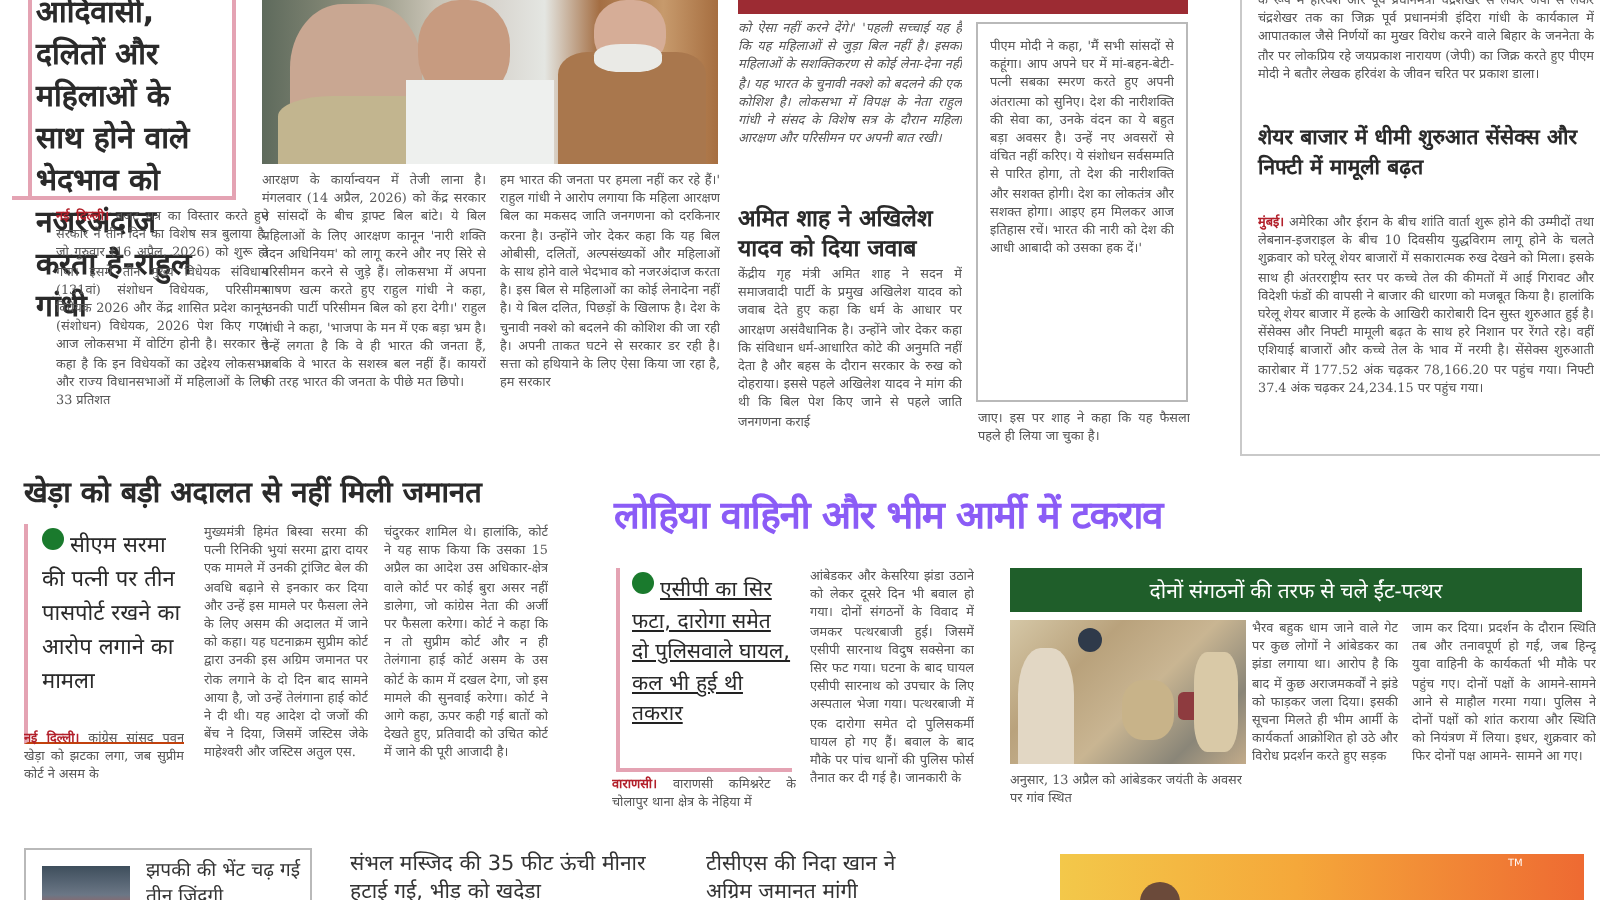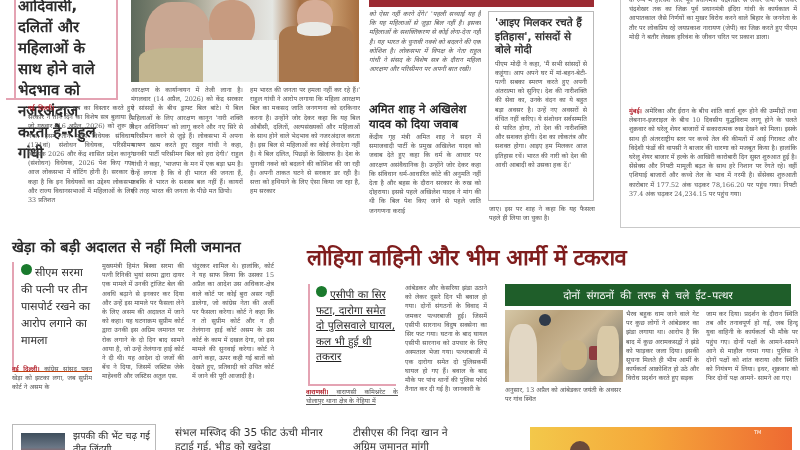--- a/index.html
+++ b/index.html
@@ -40,73 +40,73 @@
 <div class="abs body-text" style="left:250px; top:86px; width:110px; height:135px; overflow:hidden;">हम भारत की जनता पर हमला नहीं कर रहे हैं।' राहुल गांधी ने आरोप लगाया कि महिला आरक्षण बिल का मकसद जाति जनगणना को दरकिनार करना है। उन्होंने जोर देकर कहा कि यह बिल ओबीसी, दलितों, अल्पसंख्यकों और महिलाओं के साथ होने वाले भेदभाव को नजरअंदाज करता है। इस बिल से महिलाओं का कोई लेनादेना नहीं है। ये बिल दलित, पिछड़ों के खिलाफ है। देश के चुनावी नक्शे को बदलने की कोशिश की जा रही है। अपनी ताकत घटने से सरकार डर रही है। सत्ता को हथियाने के लिए ऐसा किया जा रहा है, हम सरकार</div>
 
 <div class="abs" style="left:369px; top:0; width:225px; height:7px; background:#9c2b33;"></div>
 
 <div class="abs body-text" style="left:369px; top:10px; width:112px; height:92px; overflow:hidden;font-style:italic;">को ऐसा नहीं करने देंगे।' 'पहली सच्चाई यह है कि यह महिलाओं से जुड़ा बिल नहीं है। इसका महिलाओं के सशक्तिकरण से कोई लेना-देना नहीं है। यह भारत के चुनावी नक्शे को बदलने की एक कोशिश है। लोकसभा में विपक्ष के नेता राहुल गांधी ने संसद के विशेष सत्र के दौरान महिला आरक्षण और परिसीमन पर अपनी बात रखी।</div>
 
 <div class="abs hl" style="left:369px; top:102px; width:115px; font-size:11.5px; line-height:15px;">अमित शाह ने अखिलेश यादव को दिया जवाब</div>
 <div class="abs body-text" style="left:369px; top:133px; width:112px; height:92px; overflow:hidden;">केंद्रीय गृह मंत्री अमित शाह ने सदन में समाजवादी पार्टी के प्रमुख अखिलेश यादव को जवाब देते हुए कहा कि धर्म के आधार पर आरक्षण असंवैधानिक है। उन्होंने जोर देकर कहा कि संविधान धर्म-आधारित कोटे की अनुमति नहीं देता है और बहस के दौरान सरकार के रुख को दोहराया। इससे पहले अखिलेश यादव ने मांग की थी कि बिल पेश किए जाने से पहले जाति जनगणना कराई</div>
 
 <div class="abs" style="left:488px; top:11px; width:106px; height:190px; border:1px solid #b9b9b9; padding:4px 6px;">
-  <div class="hl" style="font-size:10.5px; line-height:13.5px; color:#333;">'आइए मिलकर रचते हैं इतिहास', सांसदों से बोले मोदी</div>
   <div class="body-text" style="margin-top:3px; height:130px; overflow:hidden;">पीएम मोदी ने कहा, 'मैं सभी सांसदों से कहूंगा। आप अपने घर में मां-बहन-बेटी-पत्नी सबका स्मरण करते हुए अपनी अंतरात्मा को सुनिए। देश की नारीशक्ति की सेवा का, उनके वंदन का ये बहुत बड़ा अवसर है। उन्हें नए अवसरों से वंचित नहीं करिए। ये संशोधन सर्वसम्मति से पारित होगा, तो देश की नारीशक्ति और सशक्त होगी। देश का लोकतंत्र और सशक्त होगा। आइए हम मिलकर आज इतिहास रचें। भारत की नारी को देश की आधी आबादी को उसका हक दें।'</div>
 </div>
 <div class="abs body-text" style="left:489px; top:205px; width:106px; height:20px; overflow:hidden;">जाए। इस पर शाह ने कहा कि यह फैसला पहले ही लिया जा चुका है।</div>
 
 <div class="abs" style="left:620px; top:-4px; width:180px; height:232px; border-left:1px solid #c9c9c9; border-bottom:1px solid #c9c9c9;">
   <div class="body-text" style="position:absolute; left:8px; top:0; width:168px; height:62px; overflow:hidden;">के रूप में हरिवंश और पूर्व प्रधानमंत्री चंद्रशेखर से लेकर जेपी से लेकर चंद्रशेखर तक का जिक्र पूर्व प्रधानमंत्री इंदिरा गांधी के कार्यकाल में आपातकाल जैसे निर्णयों का मुखर विरोध करने वाले बिहार के जननेता के तौर पर लोकप्रिय रहे जयप्रकाश नारायण (जेपी) का जिक्र करते हुए पीएम मोदी ने बतौर लेखक हरिवंश के जीवन चरित पर प्रकाश डाला।</div>
+  <div class="hl" style="position:absolute; left:8px; top:66px; width:172px; font-size:10.5px; line-height:14.5px;">शेयर बाजार में धीमी शुरुआत सेंसेक्स और निफ्टी में मामूली बढ़त</div>
   <div class="body-text" style="position:absolute; left:8px; top:111px; width:168px; height:130px; overflow:hidden;">
     <b>मुंबई।</b>
     <span>अमेरिका और ईरान के बीच शांति वार्ता शुरू होने की उम्मीदों तथा लेबनान-इजराइल के बीच 10 दिवसीय युद्धविराम लागू होने के चलते शुक्रवार को घरेलू शेयर बाजारों में सकारात्मक रुख देखने को मिला। इसके साथ ही अंतरराष्ट्रीय स्तर पर कच्चे तेल की कीमतों में आई गिरावट और विदेशी फंडों की वापसी ने बाजार की धारणा को मजबूत किया है। हालांकि घरेलू शेयर बाजार में हल्के के आखिरी कारोबारी दिन सुस्त शुरुआत हुई है। सेंसेक्स और निफ्टी मामूली बढ़त के साथ हरे निशान पर रेंगते रहे। वहीं एशियाई बाजारों और कच्चे तेल के भाव में नरमी है। सेंसेक्स शुरुआती कारोबार में 177.52 अंक चढ़कर 78,166.20 पर पहुंच गया। निफ्टी 37.4 अंक चढ़कर 24,234.15 पर पहुंच गया।</span>
   </div>
 </div>
 
 <div class="abs hl" style="left:12px; top:238px; width:290px; font-size:14.5px; line-height:18px; white-space:nowrap;">खेड़ा को बड़ी अदालत से नहीं मिली जमानत</div>
 
 <div class="abs" style="left:12px; top:262px; width:80px; height:110px; border-left:2px solid #e4a3b3; border-bottom:1px solid #c2410c; padding:2px 0 0 7px;">
   <div class="hl" style="font-size:11px; line-height:17px; font-weight:normal; color:#2a2a2a;">
     <span class="bullet"></span><span>सीएम सरमा की पत्नी पर तीन पासपोर्ट रखने का आरोप लगाने का मामला</span>
   </div>
 </div>
 <div class="abs body-text" style="left:12px; top:365px; width:80px; height:30px; overflow:hidden;">
   <b>नई दिल्ली।</b>
   <span>कांग्रेस सांसद पवन खेड़ा को झटका लगा, जब सुप्रीम कोर्ट ने असम के</span>
 </div>
 <div class="abs body-text" style="left:102px; top:262px; width:82px; height:146px; overflow:hidden;">मुख्यमंत्री हिमंत बिस्वा सरमा की पत्नी रिनिकी भुयां सरमा द्वारा दायर एक मामले में उनकी ट्रांजिट बेल की अवधि बढ़ाने से इनकार कर दिया और उन्हें इस मामले पर फैसला लेने के लिए असम की अदालत में जाने को कहा। यह घटनाक्रम सुप्रीम कोर्ट द्वारा उनकी इस अग्रिम जमानत पर रोक लगाने के दो दिन बाद सामने आया है, जो उन्हें तेलंगाना हाई कोर्ट ने दी थी। यह आदेश दो जजों की बेंच ने दिया, जिसमें जस्टिस जेके माहेश्वरी और जस्टिस अतुल एस.</div>
 <div class="abs body-text" style="left:192px; top:262px; width:82px; height:146px; overflow:hidden;">चंदुरकर शामिल थे। हालांकि, कोर्ट ने यह साफ किया कि उसका 15 अप्रैल का आदेश उस अधिकार-क्षेत्र वाले कोर्ट पर कोई बुरा असर नहीं डालेगा, जो कांग्रेस नेता की अर्जी पर फैसला करेगा। कोर्ट ने कहा कि न तो सुप्रीम कोर्ट और न ही तेलंगाना हाई कोर्ट असम के उस कोर्ट के काम में दखल देगा, जो इस मामले की सुनवाई करेगा। कोर्ट ने आगे कहा, ऊपर कही गई बातों को देखते हुए, प्रतिवादी को उचित कोर्ट में जाने की पूरी आजादी है।</div>
 
-<div class="abs hl" style="left:307px; top:242px; width:493px; font-size:22px; line-height:32px; white-space:nowrap; letter-spacing:-0.5px; color:#7f1d1d;">लोहिया वाहिनी और भीम आर्मी में टकराव</div>
+<div class="abs hl" style="left:307px; top:242px; width:493px; font-size:19px; line-height:32px; white-space:nowrap; letter-spacing:-0.5px; color:#8b5cf6;">लोहिया वाहिनी और भीम आर्मी में टकराव</div>
 
 <div class="abs" style="left:308px; top:284px; width:88px; height:102px; border-left:2px solid #e4a3b3; border-bottom:2px solid #e4a3b3; padding:2px 0 0 6px;text-decoration:underline;">
   <div class="hl" style="font-size:10.5px; line-height:15.5px; font-weight:normal; color:#2a2a2a;">
     <span class="bullet"></span><span>एसीपी का सिर फटा, दारोगा समेत दो पुलिसवाले घायल, कल भी हुई थी तकरार</span>
   </div>
 </div>
-<div class="abs body-text" style="left:306px; top:388px; width:92px; height:20px; overflow:hidden;text-decoration:underline;">
+<div class="abs body-text" style="left:306px; top:388px; width:92px; height:20px; overflow:hidden;">
   <b>वाराणसी।</b>
   <span>वाराणसी कमिश्नरेट के चोलापुर थाना क्षेत्र के नेहिया में</span>
 </div>
 <div class="abs body-text" style="left:405px; top:284px; width:82px; height:128px; overflow:hidden;">आंबेडकर और केसरिया झंडा उठाने को लेकर दूसरे दिन भी बवाल हो गया। दोनों संगठनों के विवाद में जमकर पत्थरबाजी हुई। जिसमें एसीपी सारनाथ विदुष सक्सेना का सिर फट गया। घटना के बाद घायल एसीपी सारनाथ को उपचार के लिए अस्पताल भेजा गया। पत्थरबाजी में एक दारोगा समेत दो पुलिसकर्मी घायल हो गए हैं। बवाल के बाद मौके पर पांच थानों की पुलिस फोर्स तैनात कर दी गई है। जानकारी के</div>
 
 <div class="abs" style="left:505px; top:284px; width:286px; height:22px; background:#1f5e2a; color:#fff; text-align:center;">
-  <span style="font-family:Liberation Mono, monospace; font-size:10.5px; line-height:22px;">दोनों संगठनों की तरफ से चले ईंट-पत्थर</span>
+  <span style="font-family:Liberation Sans, sans-serif; font-size:10.5px; line-height:22px;">दोनों संगठनों की तरफ से चले ईंट-पत्थर</span>
 </div>
 
 <div class="abs photo" style="left:505px; top:310px; width:118px; height:72px; background:linear-gradient(135deg,#d5c7a6 0%,#b9a27c 30%,#c9b592 55%,#8a8678 80%,#c2ab8a 100%);">
   <div style="position:absolute; left:4px; top:14px; width:28px; height:58px; background:#e2d7c4; border-radius:40% 40% 0 0;"></div>
   <div style="position:absolute; left:34px; top:4px; width:12px; height:12px; background:#2f3a4a; border-radius:50%;"></div>
   <div style="position:absolute; left:56px; top:30px; width:26px; height:30px; background:#c8b389; border-radius:40%;"></div>
   <div style="position:absolute; left:84px; top:36px; width:14px; height:14px; background:#8e3b3f; border-radius:20%;"></div>
   <div style="position:absolute; left:92px; top:16px; width:22px; height:50px; background:#d9c9a7; border-radius:30%;"></div>
 </div>
 <div class="abs body-text" style="left:505px; top:386px; width:116px; height:20px; overflow:hidden;">अनुसार, 13 अप्रैल को आंबेडकर जयंती के अवसर पर गांव स्थित</div>
-<div class="abs body-text" style="left:626px; top:310px; width:73px; height:98px; overflow:hidden;">भैरव बहुक धाम जाने वाले गेट पर कुछ लोगों ने आंबेडकर का झंडा लगाया था। आरोप है कि बाद में कुछ अरामकसद्वों ने झंडे को फाड़कर जला दिया। इसकी सूचना मिलते ही भीम आर्मी के कार्यकर्ता आक्रोशित हो उठे और विरोध प्रदर्शन करते हुए सड़क</div>
+<div class="abs body-text" style="left:626px; top:310px; width:73px; height:98px; overflow:hidden;">भैरव बहुक धाम जाने वाले गेट पर कुछ लोगों ने आंबेडकर का झंडा लगाया था। आरोप है कि बाद में कुछ अराजमकर्वों ने झंडे को फाड़कर जला दिया। इसकी सूचना मिलते ही भीम आर्मी के कार्यकर्ता आक्रोशित हो उठे और विरोध प्रदर्शन करते हुए सड़क</div>
 <div class="abs body-text" style="left:706px; top:310px; width:92px; height:98px; overflow:hidden;">जाम कर दिया। प्रदर्शन के दौरान स्थिति तब और तनावपूर्ण हो गई, जब हिन्दू युवा वाहिनी के कार्यकर्ता भी मौके पर पहुंच गए। दोनों पक्षों के आमने-सामने आने से माहौल गरमा गया। पुलिस ने दोनों पक्षों को शांत कराया और स्थिति को नियंत्रण में लिया। इधर, शुक्रवार को फिर दोनों पक्ष आमने- सामने आ गए।</div>
 
 <div class="abs" style="left:12px; top:424px; width:144px; height:30px; border:1px solid #b9b9b9;">
   <div style="position:absolute; left:8px; top:8px; width:44px; height:24px; background:linear-gradient(180deg,#3e4e5c 0%,#6b7786 60%,#b9544c 100%);"></div>
   <div class="hl" style="position:absolute; left:60px; top:4px; width:82px; font-size:9.5px; line-height:13px; font-weight:normal; color:#333;">झपकी की भेंट चढ़ गई तीन जिंदगी</div>
 </div>
 
 <div class="abs hl" style="left:175px; top:425px; width:160px; font-size:10.5px; line-height:14px; font-weight:normal; color:#333;">संभल मस्जिद की 35 फीट ऊंची मीनार हटाई गई, भीड़ को खदेड़ा</div>
 <div class="abs hl" style="left:353px; top:425px; width:100px; font-size:10.5px; line-height:14px; font-weight:normal; color:#333;">टीसीएस की निदा खान ने अग्रिम जमानत मांगी</div>
 

